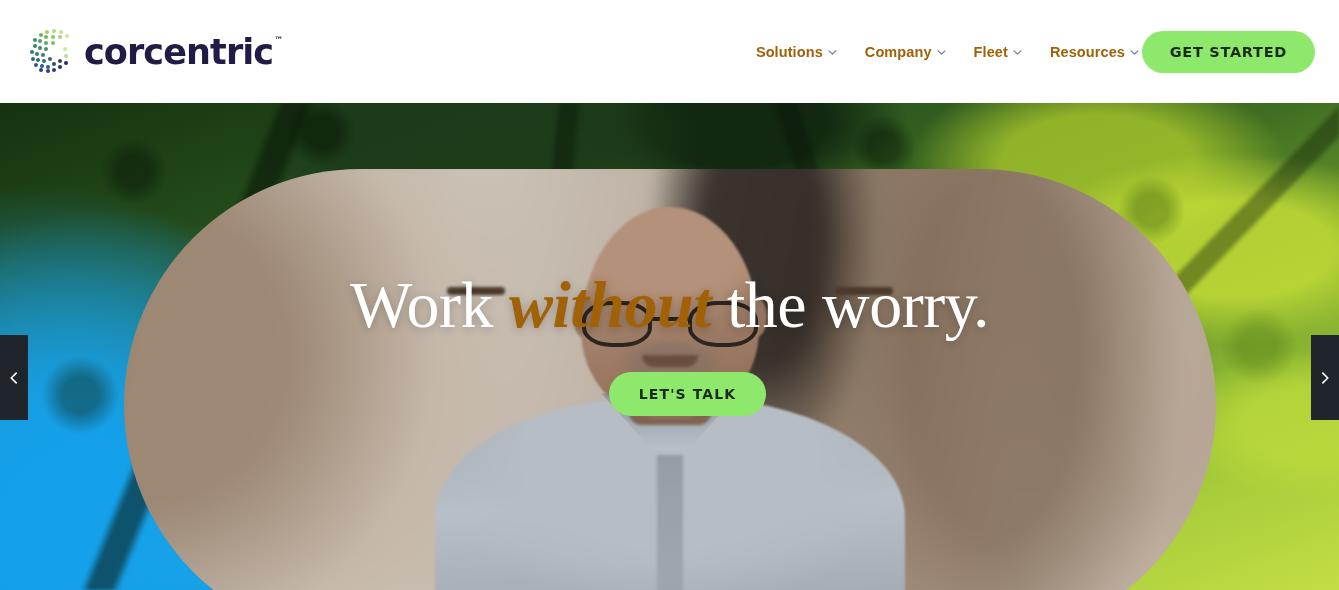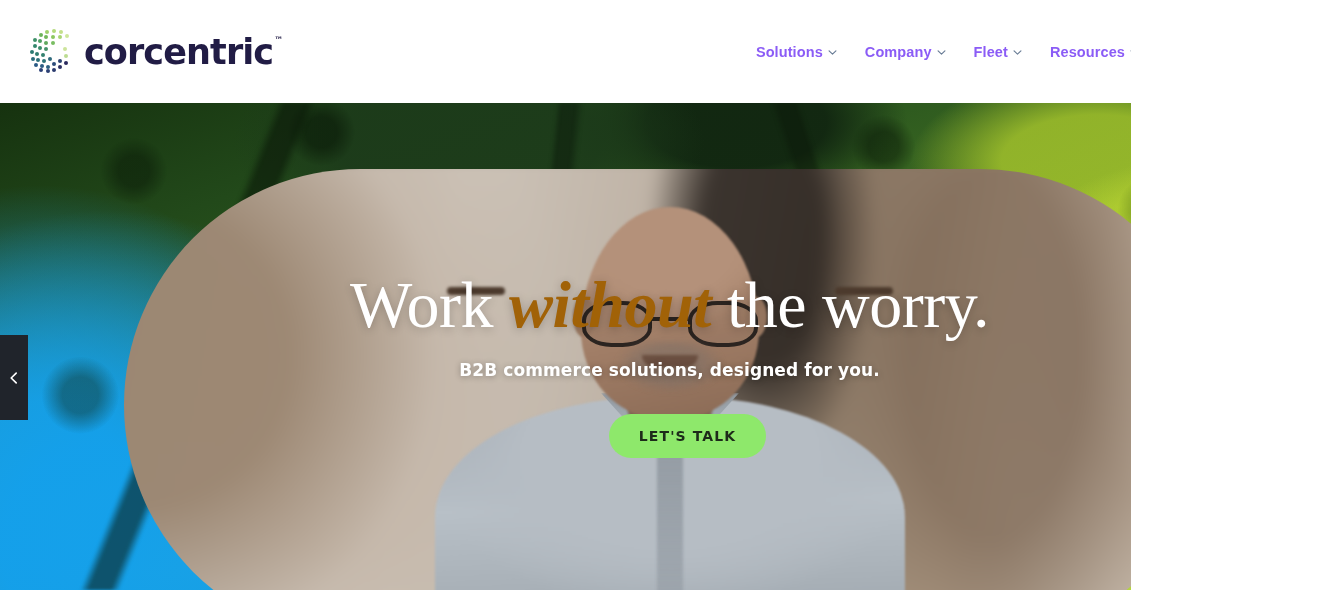--- a/index.html
+++ b/index.html
@@ -8,21 +8,21 @@
   html, body {
     width: 1339px;
     height: 590px;
     overflow: hidden;
     background: #ffffff;
     font-family: "Liberation Sans", sans-serif;
   }
 
   .page {
     position: relative;
-    width: 1131px;
+    width: 1339px;
     height: 590px;
     overflow: hidden;
   }
 
   
   .site-header {
     position: absolute;
     top: 0; left: 0;
     width: 1339px;
     height: 103px;
@@ -80,21 +80,21 @@
     gap: 0px;
   }
 
   .nav-item {
     display: flex;
     align-items: center;
     gap: 5px;
     padding: 8px 14px;
     font-size: 14.5px;
     font-weight: 700;
-    color: #8b5cf6;
+    color: #a16207;
     cursor: pointer;
     white-space: nowrap;
     letter-spacing: 0.1px;
   }
 
   .chev {
     width: 9px;
     height: 9px;
     display: inline-block;
     opacity: 0.72;
@@ -514,20 +514,21 @@
       <div class="nav-item">
         <span>Resources</span>
         <span class="chev">
           <svg viewBox="0 0 10 10" width="9" height="9">
               <path d="M1.2 3.2 L5 6.8 L8.8 3.2" fill="none" stroke="#2f4a6d" stroke-width="1.3" stroke-linecap="round" stroke-linejoin="round"></path>
             </svg>
         </span>
       </div>
     </nav>
 
+    <button class="cta-header">GET STARTED</button>
   </header>
 
   <section class="hero">
 
     <div class="hero-bg"></div>
 
     <div class="hero-card">
       <div class="hero-card-photo"></div>
       <div class="man">
         <div class="man-torso"></div>
@@ -545,21 +546,20 @@
           <span class="lens r"></span>
         </div>
         <div class="beard"></div>
         <div class="mouth"></div>
       </div>
     </div>
 
     <div class="hero-content">
       <h1 class="hero-title"><span>Work </span><span class="accent">without</span><span> the worry.</span></h1>
 
-      <p class="hero-sub">B2B commerce solutions, designed for you.</p>
 
       <div class="hero-actions">
         <button class="btn-pill">LET'S TALK</button>
       </div>
     </div>
 
     <button class="carousel-arrow prev">
       <span>
         <svg viewBox="0 0 16 16" width="14" height="14">
             <path d="M10.5 2.5 L4.8 8 L10.5 13.5" fill="none" stroke="#ffffff" stroke-width="1.9" stroke-linecap="round" stroke-linejoin="round"></path>

